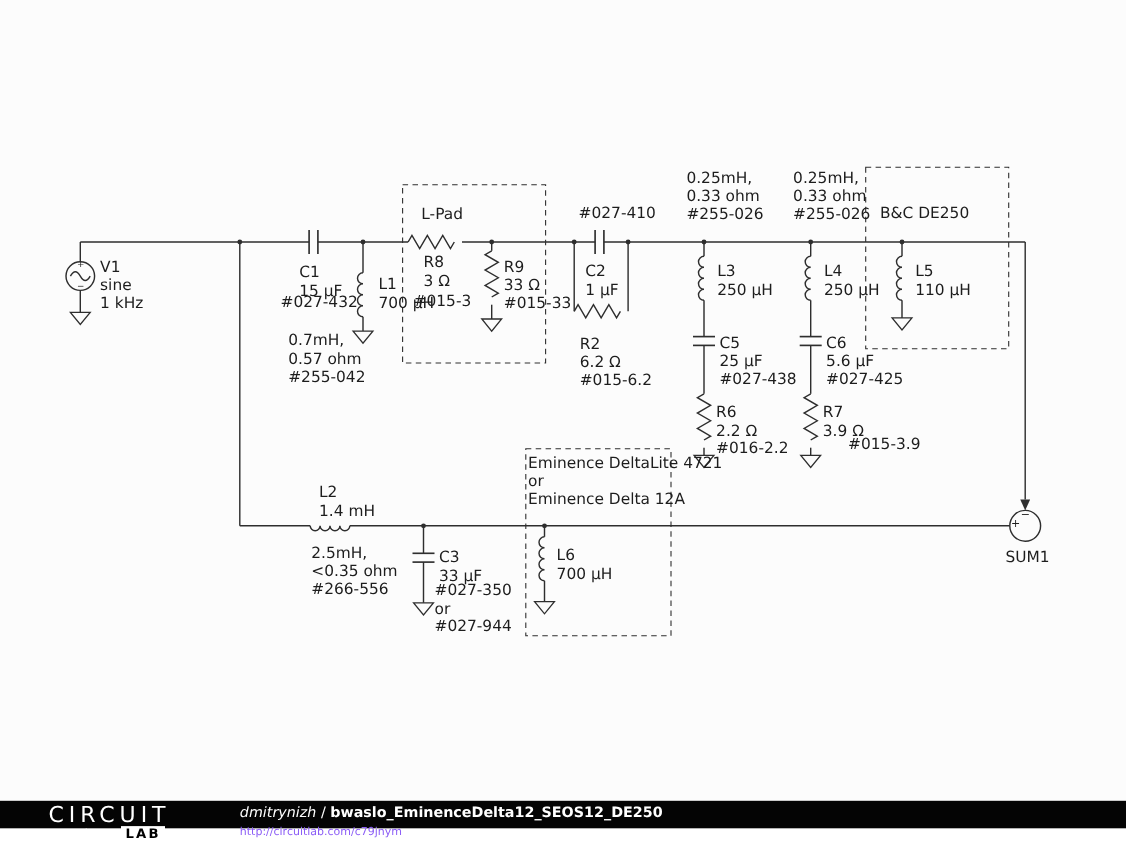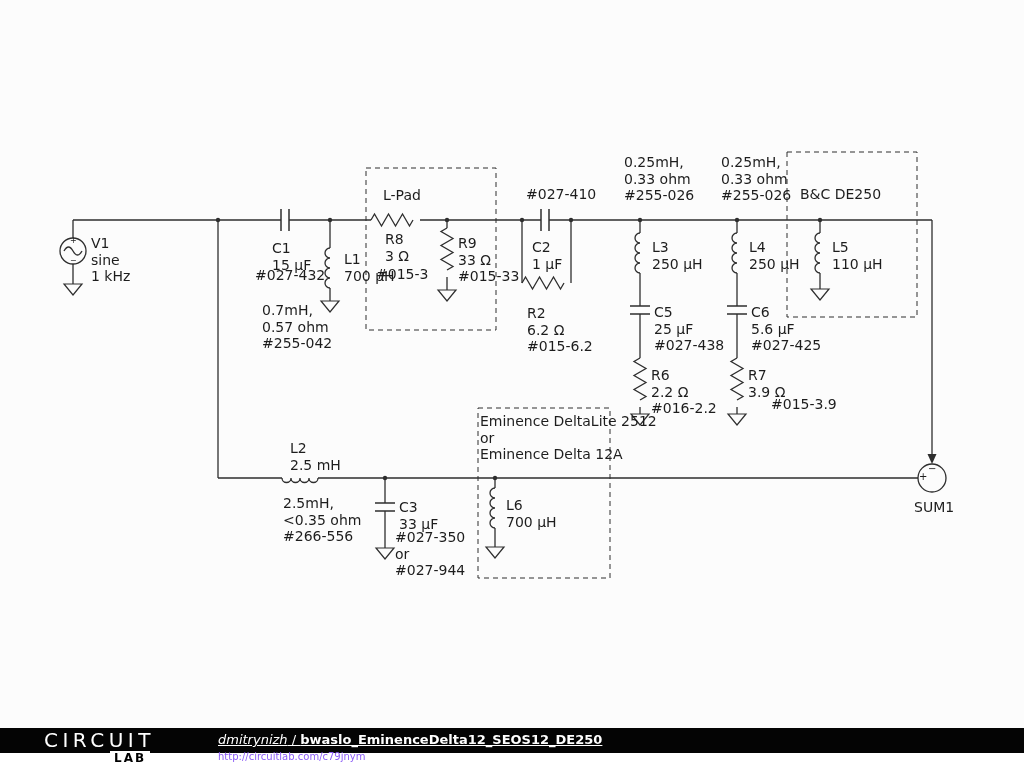--- a/index.html
+++ b/index.html
@@ -8,21 +8,21 @@
   .schematic-wrap { position:absolute; left:0; top:0; width:1024px; height:728px; background:#fcfcfc; }
   svg.schematic { position:absolute; left:0; top:0; }
   .lbl { position:absolute; font-size:14px; line-height:1.18; color:#1d1d1d; white-space:pre-line; }
   .sign { position:absolute; font-size:10px; line-height:1; color:#1d1d1d; }
   .tinysign { position:absolute; font-size:8px; line-height:1; color:#1d1d1d; }
   .footer { position:absolute; left:0; top:728px; width:1024px; height:25px; background:#040404; color:#fff; }
   .logo { position:absolute; left:44px; top:2px; cursor:pointer; }
   .logo-top { font-size:20px; letter-spacing:4.5px; color:#fff; line-height:20px; }
   .logo-bottom { display:flex; align-items:flex-start; margin-top:1px; }
   .lab-box { background:#fff; color:#000; font-weight:bold; font-size:12px; letter-spacing:2px; padding:0 4px; line-height:14px; }
-  .meta { position:absolute; left:218px; top:3px;text-decoration:underline; }
+  .meta { position:absolute; left:218px; top:3px; }
   .meta-line1 { font-size:13px; line-height:17px; color:#fff; }
   .meta .author { font-style:italic; }
   .meta .ctitle { font-weight:bold; }
   .url { font-size:10px; line-height:17px; color:#8b5cf6; cursor:pointer; }
 </style>
 </head>
 <body>
 
 <div class="schematic-wrap">
 
@@ -193,31 +193,31 @@
 5.6 µF
 #027-425</div>
   <div class="lbl" style="left:748px;top:367px">R7
 3.9 Ω</div>
   <div class="lbl" style="left:771px;top:396px">#015-3.9</div>
 
   <div class="lbl" style="left:832px;top:239px">L5
 110 µH</div>
 
   <div class="lbl" style="left:290px;top:440px">L2
-2.5 mH</div>
+1.4 mH</div>
   <div class="lbl" style="left:283px;top:495px">2.5mH,
 &lt;0.35 ohm
 #266-556</div>
   <div class="lbl" style="left:399px;top:499px">C3
 33 µF</div>
   <div class="lbl" style="left:395px;top:529px">#027-350
 or
 #027-944</div>
 
-  <div class="lbl" style="left:480px;top:413px">Eminence DeltaLite 2512
+  <div class="lbl" style="left:480px;top:413px">Eminence DeltaLite 4721
 or
 Eminence Delta 12A</div>
   <div class="lbl" style="left:506px;top:497px">L6
 700 µH</div>
 
   <div class="sign" style="left:928px;top:464px">−</div>
   <div class="sign" style="left:919px;top:472px">+</div>
   <div class="lbl" style="left:914px;top:499px">SUM1</div>
 </div>
 

